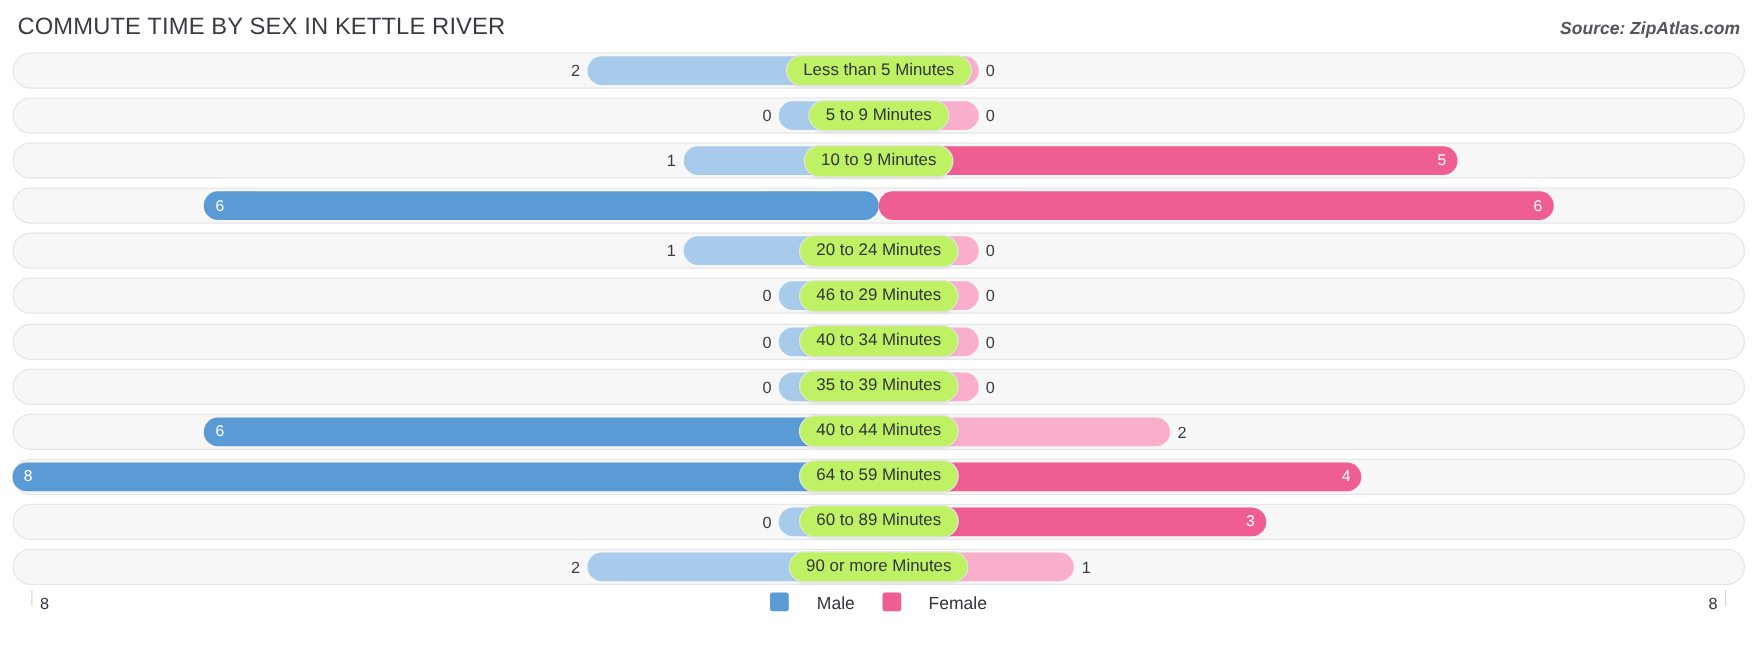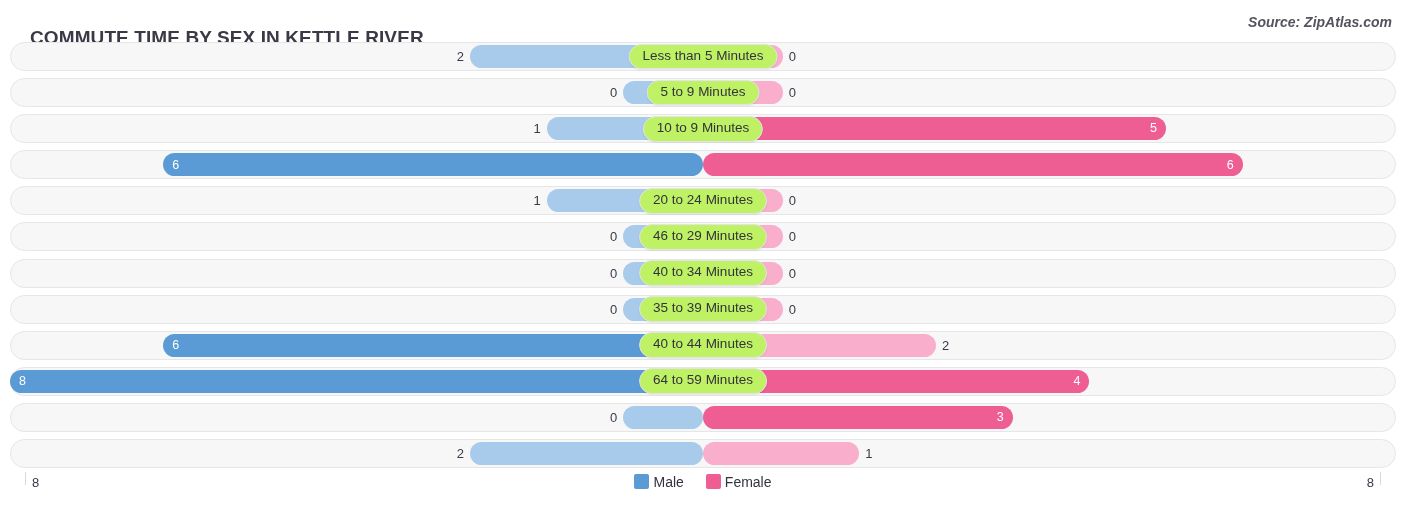--- a/index.html
+++ b/index.html
@@ -24,25 +24,25 @@
 
   
   .header {
     position: relative;
     height: 40px;
     padding: 10px 14px 0 14px;
     box-sizing: border-box;
   }
   .chart-title {
     font-size: 19px;
-    font-weight: 700;
+    font-weight: 400;
     letter-spacing: 0.1px;
     color: #3a3a47;
     line-height: 24px;
-    margin: 16px;
+    margin: 0;
     display: inline-block;
   }
   .source-label {
     position: absolute;
     right: 14px;
     top: 14px;
     font-size: 14px;
     font-style: italic;
     font-weight: bold;
     color: #54545f;
@@ -162,21 +162,21 @@
     right: 0;
     top: 2px;
     display: flex;
     justify-content: center;
     align-items: center;
     gap: 22px;
   }
   .legend-item {
     display: flex;
     align-items: center;
-    gap: 4px;
+    gap: 22px;
   }
   .legend-swatch {
     width: 15px;
     height: 15px;
     border-radius: 2px;
     flex: none;
   }
   .legend-text {
     font-size: 14px;
     color: #33333d;
@@ -323,31 +323,33 @@
         <div class="track"></div>
         <div class="half half-left">
           <span class="val-out left">0</span>
           <div class="bar bar-left" style="width: 11.5%; background: rgb(168, 203, 236);"></div>
         </div>
         <div class="half half-right">
           <div class="bar bar-right" style="width: 44.6875%; background: rgb(239, 94, 146);">
             <span class="val-in">3</span>
           </div>
         </div>
+        <div class="cat-pill">60 to 89 Minutes</div>
       </div>
       <div class="row">
         <div class="track"></div>
         <div class="half half-left">
           <span class="val-out left">2</span>
           <div class="bar bar-left" style="width: 33.625%; background: rgb(168, 203, 236);"></div>
         </div>
         <div class="half half-right">
           <div class="bar bar-right" style="width: 22.5625%; background: rgb(249, 174, 203);"></div>
           <span class="val-out right">1</span>
         </div>
+        <div class="cat-pill">90 or more Minutes</div>
       </div>
     </div>
 
   <div class="footer">
     <div class="axis-rule-l"></div>
     <div class="axis-rule-r"></div>
     <div class="axis-tick axis-left">8</div>
     <div class="axis-tick axis-right">8</div>
 
     <div class="legend">

